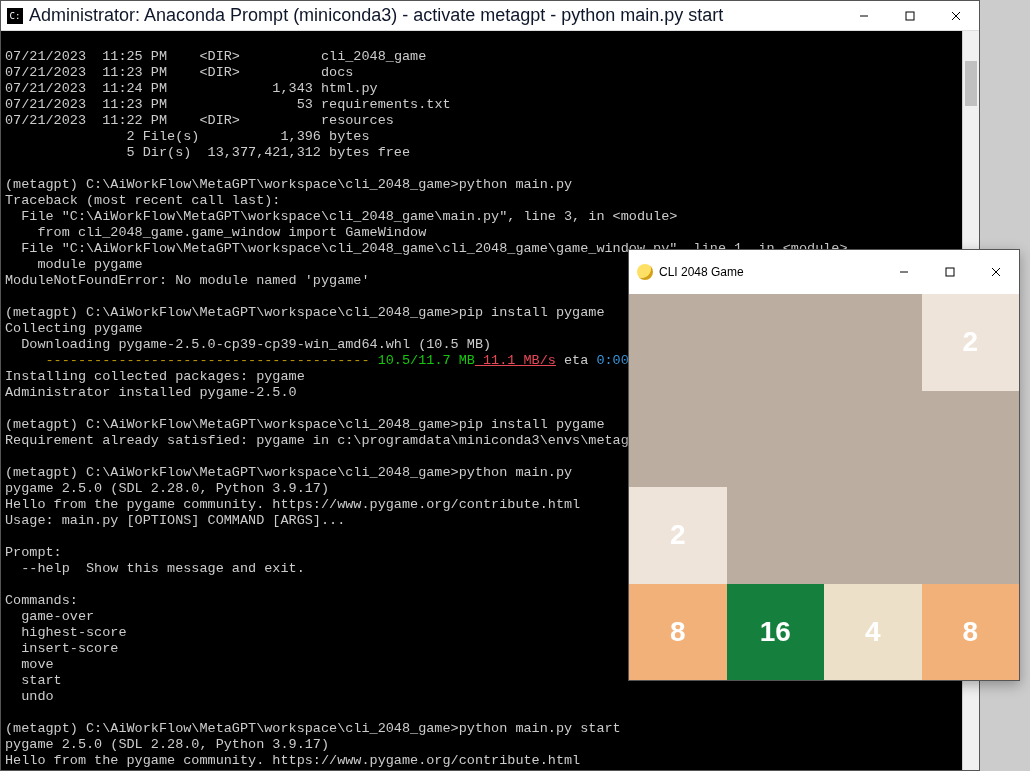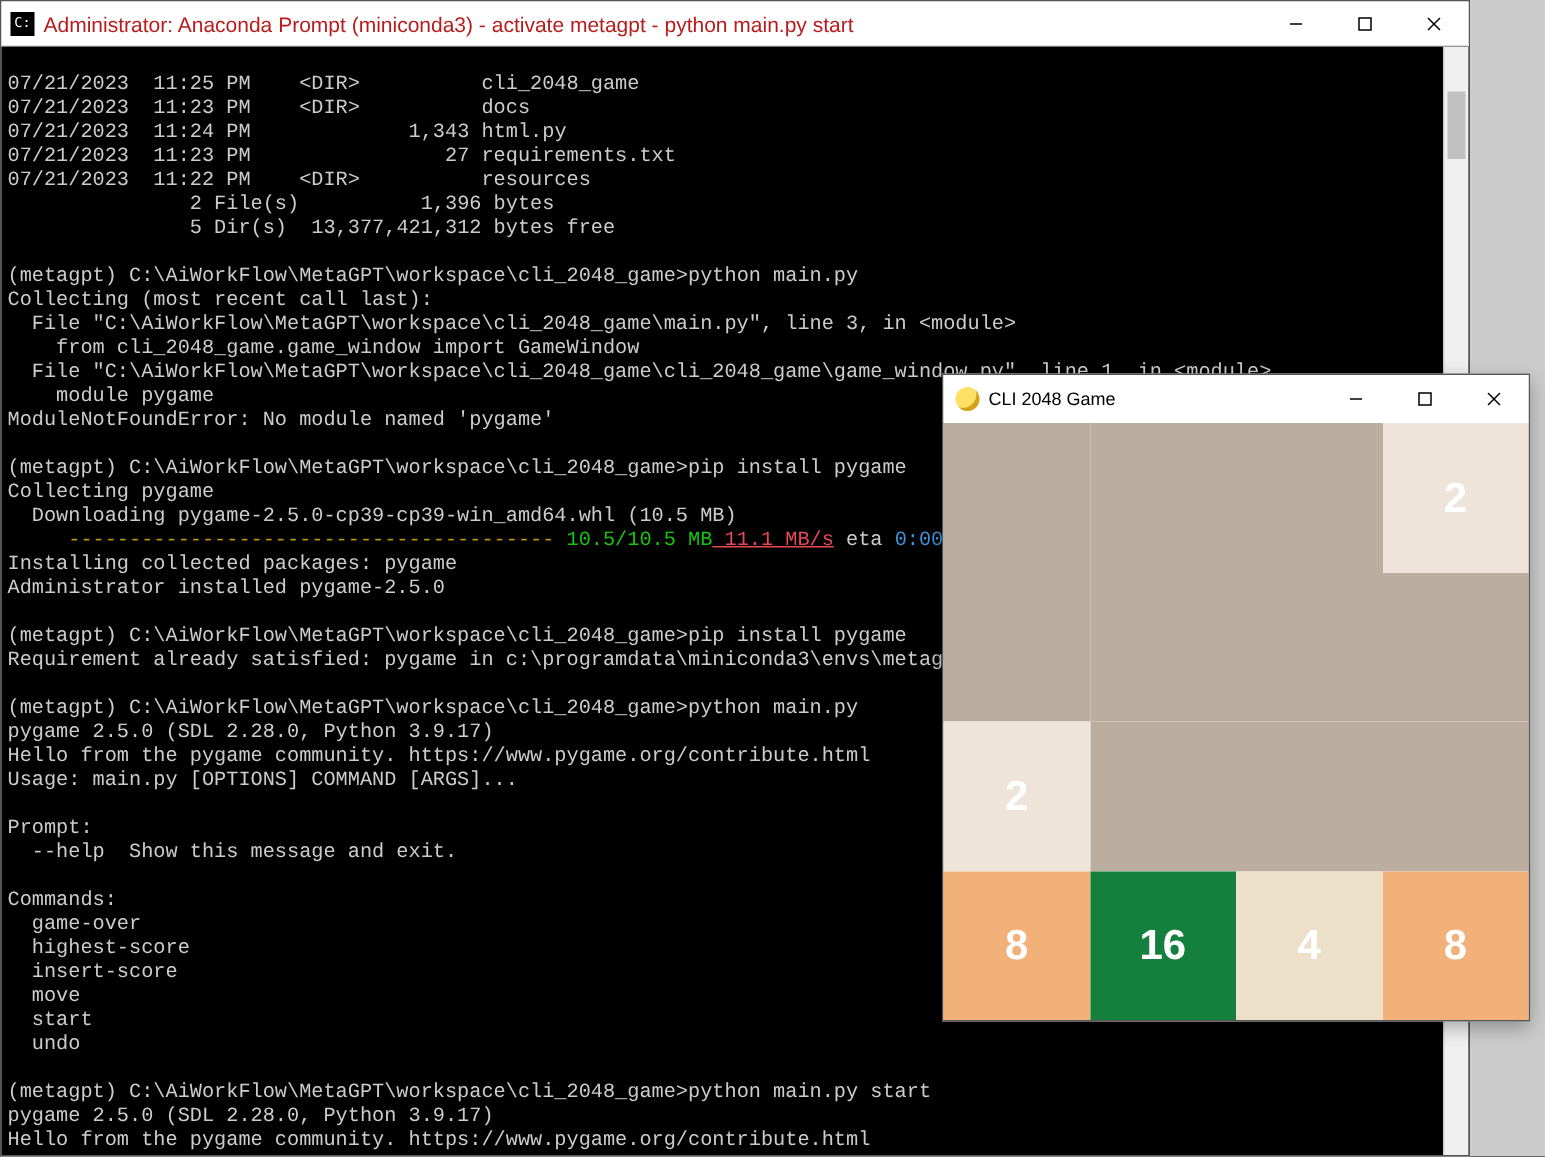--- a/index.html
+++ b/index.html
@@ -29,21 +29,21 @@
       padding-left: 6px;
       border-bottom: 1px solid #ddd;
     }
     .term-titlebar .cmd-icon {
       width: 16px; height: 16px;
       background: #000;
       margin-right: 6px;
       display:inline-flex;align-items:center;justify-content:center;
       color:#fff;font-size:9px;font-family:monospace;
     }
-    .term-titlebar .title { font-size: 14px; color: #b91c1c; }
+    .term-titlebar .title { font-size: 18px; color: #0f172a; }
     .term-titlebar .win-controls { margin-left: auto; display: flex; }
     .win-btn {
       width: 46px; height: 30px;
       display: flex; align-items: center; justify-content: center;
       font-size: 12px; color:#000;
     }
     .term-body {
       flex: 1;
       background: #000;
       color: #ccc;
@@ -72,21 +72,21 @@
     .game-window {
       position: absolute;
       left: 628px; top: 249px;
       width: 392px; height: 432px;
       background: #fff;
       border: 1px solid #555;
       box-shadow: 0 4px 12px rgba(0,0,0,.3);
       display:flex; flex-direction:column;
     }
     .game-titlebar {
-      height: 32px;
+      height: 44px;
       background: #fff;
       display: flex; align-items: center;
       padding-left: 8px;
     }
     .game-titlebar .pg-icon {
       width:16px;height:16px;margin-right:6px;
       background: radial-gradient(circle at 30% 30%, #ffe066 55%, #d4a017 60%);
       border-radius: 50%;
     }
     .game-titlebar .title { font-size: 12px; color:#000; }
@@ -130,37 +130,37 @@
             <line x1="1" y1="1" x2="9" y2="9" stroke="#000"></line>
             <line x1="9" y1="1" x2="1" y2="9" stroke="#000"></line>
           </svg>
         </div>
     </div>
   </div>
   <div class="term-body">
 <span><span>07/21/2023</span>  <span>11:25 PM</span>    <span>&lt;DIR&gt;</span>          <span>cli_2048_game</span></span>
 <span><span>07/21/2023</span>  <span>11:23 PM</span>    <span>&lt;DIR&gt;</span>          <span>docs</span></span>
 <span><span>07/21/2023</span>  <span>11:24 PM</span>             <span>1,343</span> <span>html.py</span></span>
-<span><span>07/21/2023</span>  <span>11:23 PM</span>                <span>27</span> <span>requirements.txt</span></span>
+<span><span>07/21/2023</span>  <span>11:23 PM</span>                <span>53</span> <span>requirements.txt</span></span>
 <span><span>07/21/2023</span>  <span>11:22 PM</span>    <span>&lt;DIR&gt;</span>          <span>resources</span></span>
 <span>               <span>2 File(s)          1,396 bytes</span></span>
 <span>               <span>5 Dir(s)  13,377,421,312 bytes free</span></span>
 
 <span><span>(metagpt) C:\AiWorkFlow\MetaGPT\workspace\cli_2048_game&gt;</span><span>python main.py</span></span>
-<span>Collecting (most recent call last):</span>
+<span>Traceback (most recent call last):</span>
 <span>  File "C:\AiWorkFlow\MetaGPT\workspace\cli_2048_game\main.py", line 3, in &lt;module&gt;</span>
 <span>    from cli_2048_game.game_window import GameWindow</span>
 <span>  File "C:\AiWorkFlow\MetaGPT\workspace\cli_2048_game\cli_2048_game\game_window.py", line 1, in &lt;module&gt;</span>
 <span>    module pygame</span>
 <span>ModuleNotFoundError: No module named 'pygame'</span>
 
 <span><span>(metagpt) C:\AiWorkFlow\MetaGPT\workspace\cli_2048_game&gt;</span><span>pip install pygame</span></span>
 <span>Collecting pygame</span>
 <span>  Downloading pygame-2.5.0-cp39-cp39-win_amd64.whl (10.5 MB)</span>
-<span><span class="fg-yellow">     ---------------------------------------- </span><span class="fg-green">10.5/10.5 MB</span><span class="fg-red"> 11.1 MB/s</span><span> eta </span><span class="fg-cyan">0:00:</span></span>
+<span><span class="fg-yellow">     ---------------------------------------- </span><span class="fg-green">10.5/11.7 MB</span><span class="fg-red"> 11.1 MB/s</span><span> eta </span><span class="fg-cyan">0:00:</span></span>
 <span>Installing collected packages: pygame</span>
 <span>Administrator installed pygame-2.5.0</span>
 
 <span><span>(metagpt) C:\AiWorkFlow\MetaGPT\workspace\cli_2048_game&gt;</span><span>pip install pygame</span></span>
 <span>Requirement already satisfied: pygame in c:\programdata\miniconda3\envs\metagp</span>
 
 <span><span>(metagpt) C:\AiWorkFlow\MetaGPT\workspace\cli_2048_game&gt;</span><span>python main.py</span></span>
 <span>pygame 2.5.0 (SDL 2.28.0, Python 3.9.17)</span>
 <span>Hello from the pygame community. https://www.pygame.org/contribute.html</span>
 <span>Usage: main.py [OPTIONS] COMMAND [ARGS]...</span>

